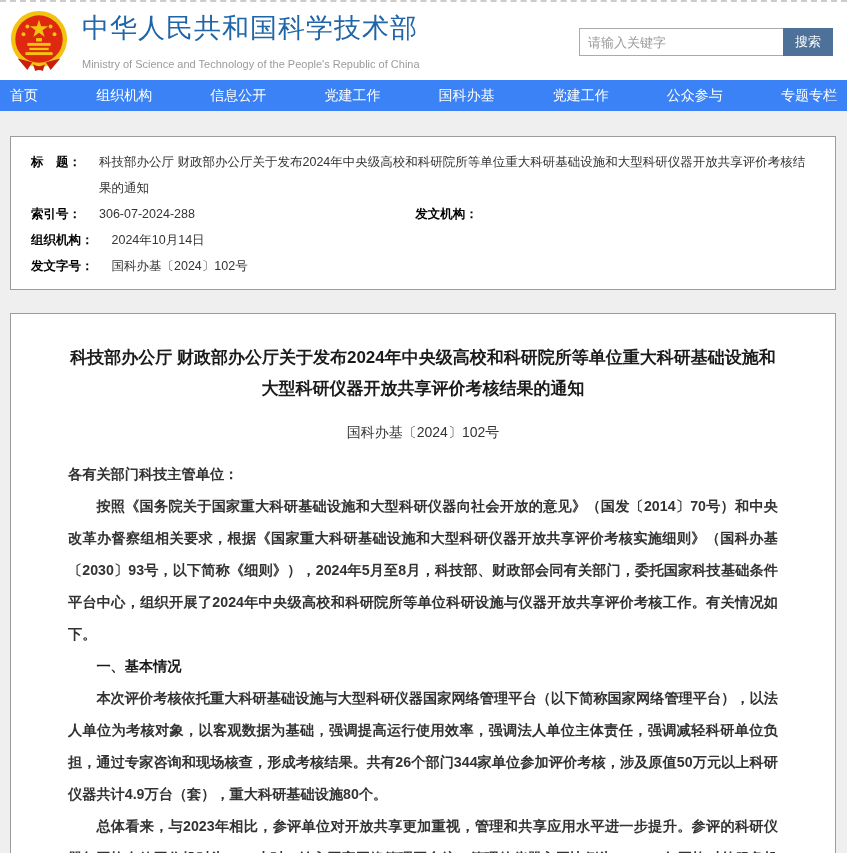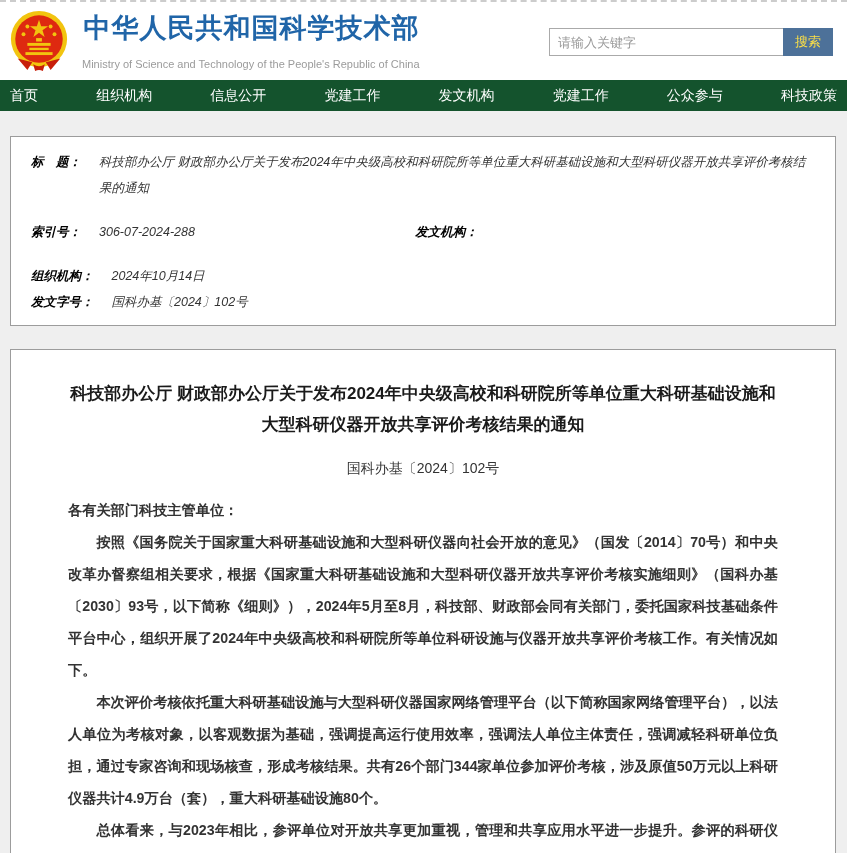--- a/index.html
+++ b/index.html
@@ -16,64 +16,63 @@
     background: #ffffff;
     border-top: 2px dashed #cccccc;
   }
   .brand {
     position: absolute; left: 8px; top: 8px;
     display: flex; align-items: center; gap: 12px;
     text-decoration: none; cursor: pointer;
   }
   .emblem { width: 62px; height: 62px; display: block; }
   .brand-text .cn {
-    font-size: 27px; font-weight: bold; color: #2065a8;
-    letter-spacing: 1px; line-height: 1.2; text-align: right;
+    font-size: 27px; font-weight: normal; color: #2065a8;
+    letter-spacing: 1px; line-height: 1.2;
   }
   .brand-text .en {
     font-size: 11px; color: #9b9b9b; margin-top: 14px;
   }
   .search-area {
     position: absolute; right: 14px; top: 26px;
     display: flex; align-items: stretch; height: 28px;
   }
   .search-input {
-    width: 234px; height: 28px;
+    width: 204px; height: 28px;
     border: 1px solid #aaaaaa; border-right: none;
     padding: 0 8px; font-size: 13px; color: #333;
     outline: none; background: #fff;
   }
   .search-input::placeholder { color: #999; }
   .search-btn {
     width: 50px; height: 28px;
-    background: #4d7199; color: #fde047;
+    background: #4d7199; color: #ffffff;
     border: none; font-size: 13px; cursor: pointer;
   }
   
   .main-nav {
-    height: 31px; background: #14532d;
+    height: 31px; background: #3b82f6;
     display: flex; align-items: center;
     justify-content: space-between;
     padding: 7px 10px;
   }
   .nav-item {
     color: #ffffff; font-size: 14px; cursor: pointer;
     white-space: nowrap; text-decoration: none;
   }
   
   .meta-box {
     margin: 25px 11px 0 10px;
     background: #ffffff;
     border: 1px solid #9c9c9c;
     padding: 12px 20px 10px 20px;
     font-size: 12.5px;
-    font-style: italic;
   }
   .meta-row { line-height: 26px; display: flex; }
-  .meta-row.two-col { display: grid; grid-template-columns: 49% 51%; margin-top: 18px; }
+  .meta-row.two-col { display: grid; grid-template-columns: 49% 51%; }
   .meta-cell { display: flex; }
   .m-label { font-weight: bold; color: #000; margin-right: 18px; white-space: nowrap; }
   .m-value { color: #333; }
   .content-box {
     margin: 23px 11px 0 10px;
     background: #ffffff;
     border: 1px solid #9c9c9c;
     padding: 28px 57px 40px 57px;
     min-height: 620px;
   }
@@ -120,24 +119,24 @@
     <input class="search-input" type="text" placeholder="请输入关键字" style="">
     <button class="search-btn">搜索</button>
   </div>
 </div>
 
 <div class="main-nav">
   <a class="nav-item">首页</a>
   <a class="nav-item">组织机构</a>
   <a class="nav-item">信息公开</a>
   <a class="nav-item">党建工作</a>
-  <a class="nav-item">发文机构</a>
+  <a class="nav-item">国科办基</a>
   <a class="nav-item">党建工作</a>
   <a class="nav-item">公众参与</a>
-  <a class="nav-item">科技政策</a>
+  <a class="nav-item">专题专栏</a>
 </div>
 
 <div class="meta-box">
   <div class="meta-row">
     <span class="m-label">标　题：</span>
     <span class="m-value">科技部办公厅 财政部办公厅关于发布2024年中央级高校和科研院所等单位重大科研基础设施和大型科研仪器开放共享评价考核结果的通知</span>
   </div>
   <div class="meta-row two-col">
     <div class="meta-cell">
       <span class="m-label">索引号：</span>
@@ -158,17 +157,18 @@
     <span class="m-value">国科办基〔2024〕102号</span>
   </div>
 </div>
 
 <div class="content-box">
   <div class="doc-title">科技部办公厅 财政部办公厅关于发布2024年中央级高校和科研院所等单位重大科研基础设施和大型科研仪器开放共享评价考核结果的通知</div>
   <div class="doc-number">国科办基〔2024〕102号</div>
   <div class="doc-body">
     <p>各有关部门科技主管单位：</p>
     <p class="indent">按照《国务院关于国家重大科研基础设施和大型科研仪器向社会开放的意见》（国发〔2014〕70号）和中央改革办督察组相关要求，根据《国家重大科研基础设施和大型科研仪器开放共享评价考核实施细则》（国科办基〔2030〕93号，以下简称《细则》），2024年5月至8月，科技部、财政部会同有关部门，委托国家科技基础条件平台中心，组织开展了2024年中央级高校和科研院所等单位科研设施与仪器开放共享评价考核工作。有关情况如下。</p>
+    <p class="heading">一、基本情况</p>
     <p class="indent">本次评价考核依托重大科研基础设施与大型科研仪器国家网络管理平台（以下简称国家网络管理平台），以法人单位为考核对象，以客观数据为基础，强调提高运行使用效率，强调法人单位主体责任，强调减轻科研单位负担，通过专家咨询和现场核查，形成考核结果。共有26个部门344家单位参加评价考核，涉及原值50万元以上科研仪器共计4.9万台（套），重大科研基础设施80个。</p>
     <p class="indent">总体看来，与2023年相比，参评单位对开放共享更加重视，管理和共享应用水平进一步提升。参评的科研仪器年平均有效工作机时为1511小时，纳入国家网络管理平台统一管理的仪器入网比例为100%，年平均对外服务机时256小时。参评的80个重大科研基础设施运行和开放共享情况较好，在支撑国家重大科研任务、推动产业技术创新、服务国家重大战略需求和国民经济持续发展等方面取得了显著成效。</p>
 
   </div>
 </div>
 
 </body></html>

